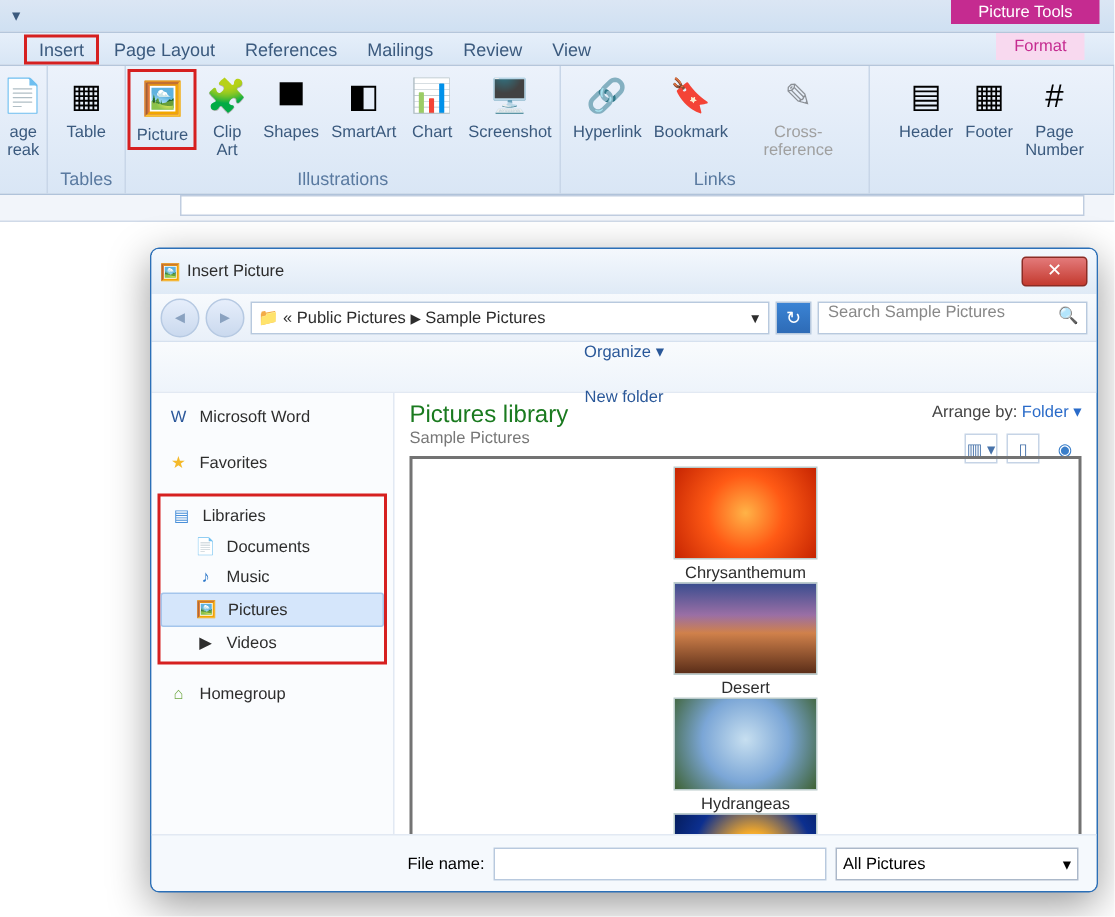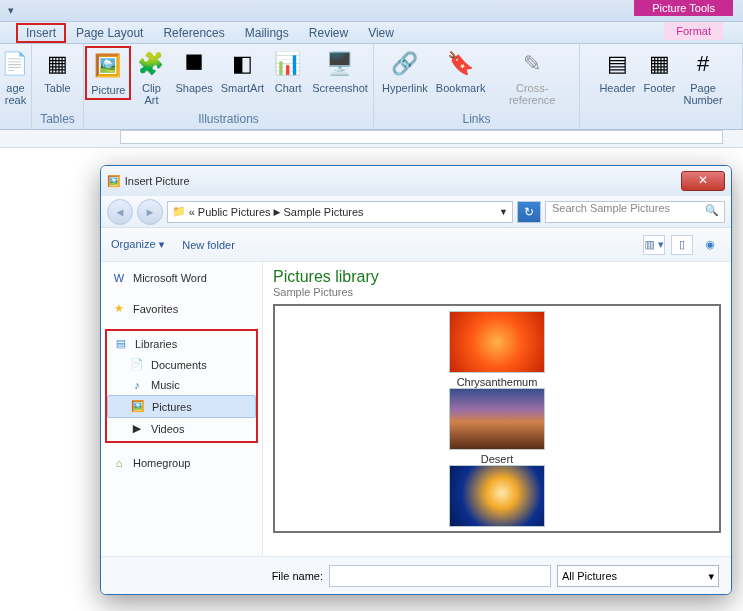--- a/index.html
+++ b/index.html
@@ -43,21 +43,21 @@
 
 .nav-bar { height: 32px; background: linear-gradient(#f7fafd, #e9f0f9); display: flex; align-items: center; padding: 0 6px; gap: 4px; border-bottom: 1px solid #d6e1ef; }
 .nav-btn { width: 26px; height: 26px; border-radius: 13px; background: linear-gradient(#e6eefb, #cad9ee); border: 1px solid #b6c9e2; color: #8aa2c0; display: flex; align-items: center; justify-content: center; }
 .breadcrumb { flex: 1; height: 22px; background: #fff; border: 1px solid #b8c9de; display: flex; align-items: center; padding: 0 4px; gap: 3px; }
 .breadcrumb span { color: #2d2d2d; }
 .bc-arrow { color: #6a88af; font-size: 9px; }
 .refresh-btn { width: 24px; height: 22px; border: 1px solid #b8c9de; background: linear-gradient(#3a83d4,#2e6bb6); color: #fff; display: flex; align-items: center; justify-content: center; font-size: 12px; }
 .searchbox { width: 180px; height: 22px; border: 1px solid #b8c9de; background: #fff; padding: 0 20px 0 6px; color: #888; position: relative; }
 .searchbox::after { content: "🔍"; position: absolute; right: 5px; top: 2px; font-size: 11px; color: #5d80ad; }
 
-.toolbar { height: 34px; background: linear-gradient(#f9fbfd, #eef4fb); display: flex; align-items: center; padding: 0 10px; gap: 18px; border-bottom: 1px solid #e2e9f3; }
+.toolbar { height: 34px; background: linear-gradient(#f9fbfd, #eef4fb); display: flex; align-items: center; padding: 0 10px; gap: 18px; border-bottom: 1px solid #e2e9f3; flex-direction: column; }
 .toolbar-btn { color: #2a5899; cursor: pointer; }
 .toolbar-right { margin-left: auto; display: flex; gap: 6px; align-items: center; }
 .tb-icon { width: 22px; height: 20px; border: 1px solid #c6d4e6; background: #fff; display: flex; align-items: center; justify-content: center; color: #4873aa; }
 
 .dialog-body { display: flex; height: 294px; }
 .sidebar { width: 162px; background: #fafcfe; border-right: 1px solid #e2e9f3; padding: 6px 4px; }
 .sb-item { display: flex; align-items: center; gap: 6px; padding: 4px 6px; cursor: pointer; color: #2d2d2d; }
 .sb-item.child { padding-left: 22px; }
 .sb-item.sel { background: #d5e6fb; border: 1px solid #a4c5ec; border-radius: 2px; }
 .sb-icon { width: 16px; display: inline-block; text-align: center; }
@@ -268,30 +268,38 @@
           <span>Homegroup</span>
         </div>
     </div>
 
     <div class="content">
       <div class="lib-header">
         <div>
           <div class="lib-title">Pictures library</div>
           <div class="lib-sub">Sample Pictures</div>
         </div>
+        <div class="arrange">
+          <span>Arrange by:</span>
+          <a><span>Folder</span> ▾</a>
+        </div>
       </div>
 
       <div class="thumbfhumbs thumbs-wrap">
         <div class="thumb">
             <div class="thumb-img g-chrys"></div>
             <div class="tn-label">Chrysanthemum</div>
           </div>
         <div class="thumb">
             <div class="thumb-img g-desert"></div>
             <div class="tn-label">Desert</div>
+          </div>
+        <div class="thumb">
+            <div class="thumb-img g-hydra"></div>
+            <div class="tn-label">Hydrangeas</div>
           </div>
         <div class="thumb">
             <div class="thumb-img g-jelly"></div>
           </div>
 
       </div>
     </div>
   </div>
 
   <div class="footer">

